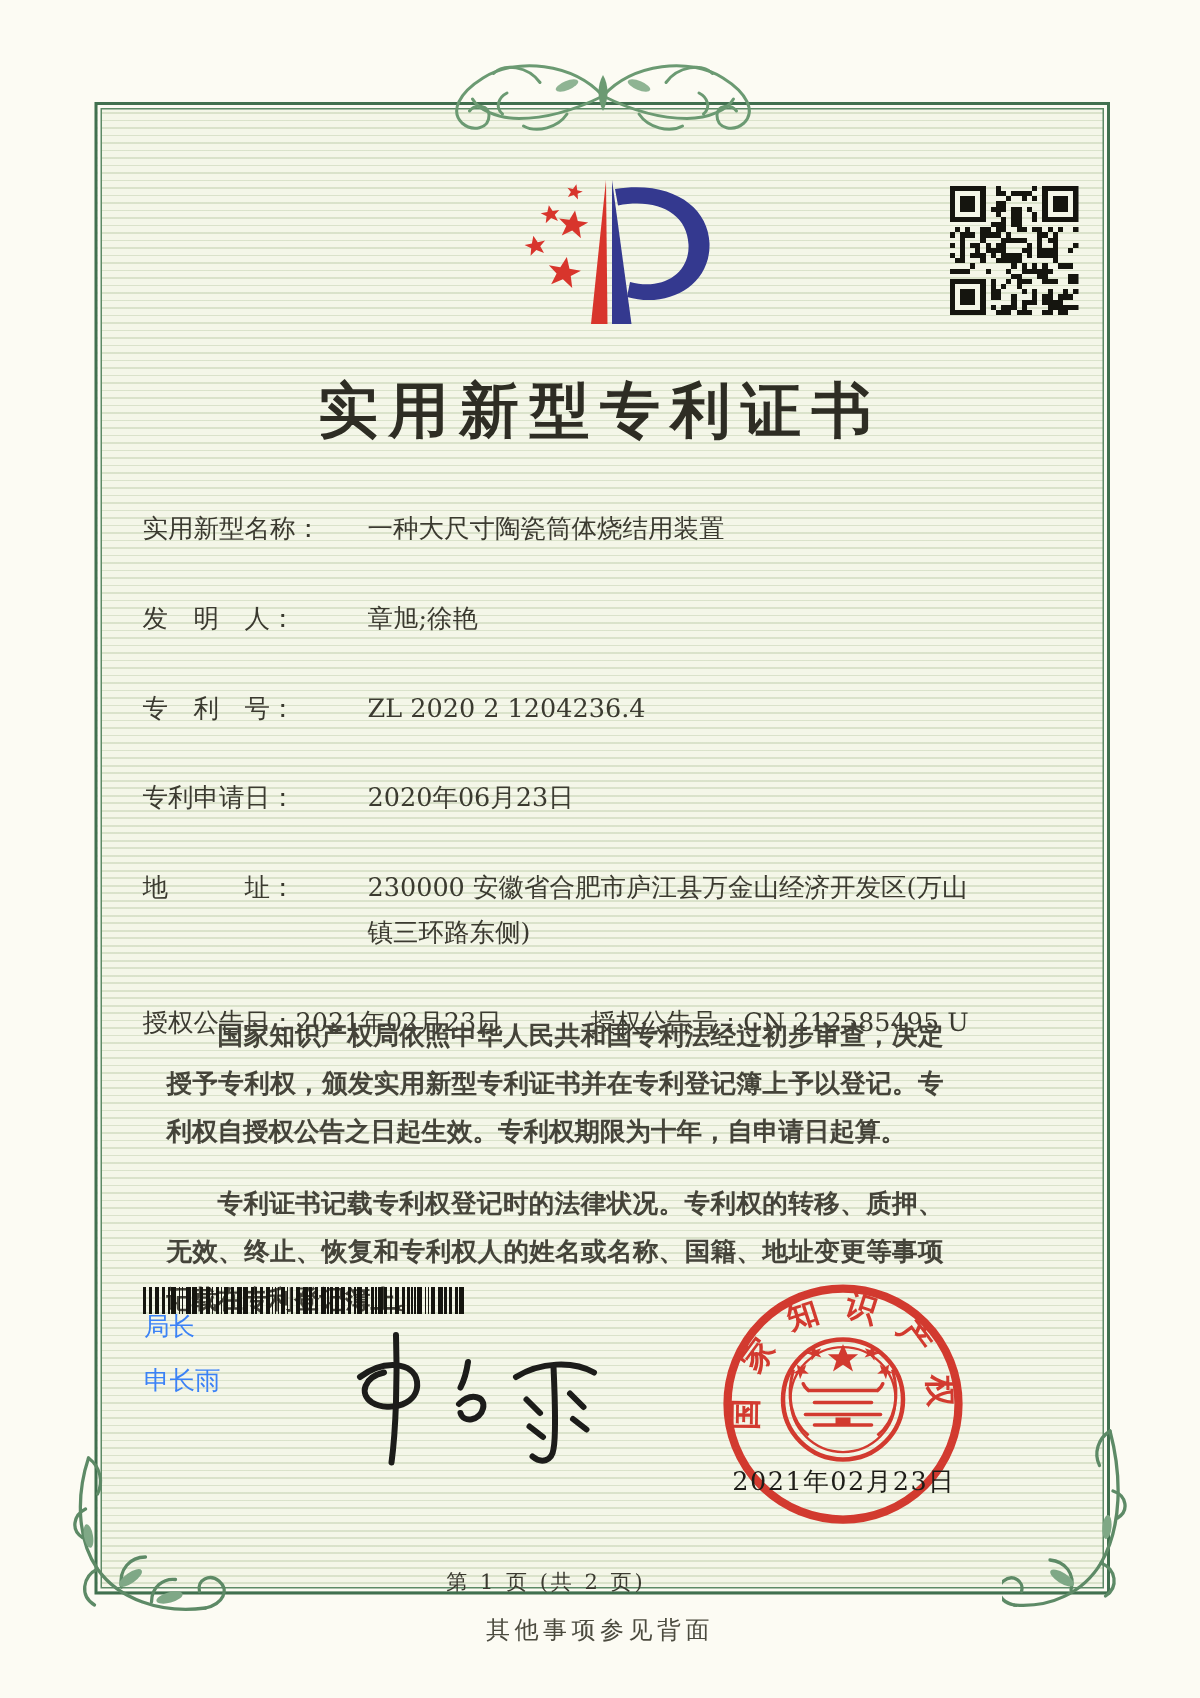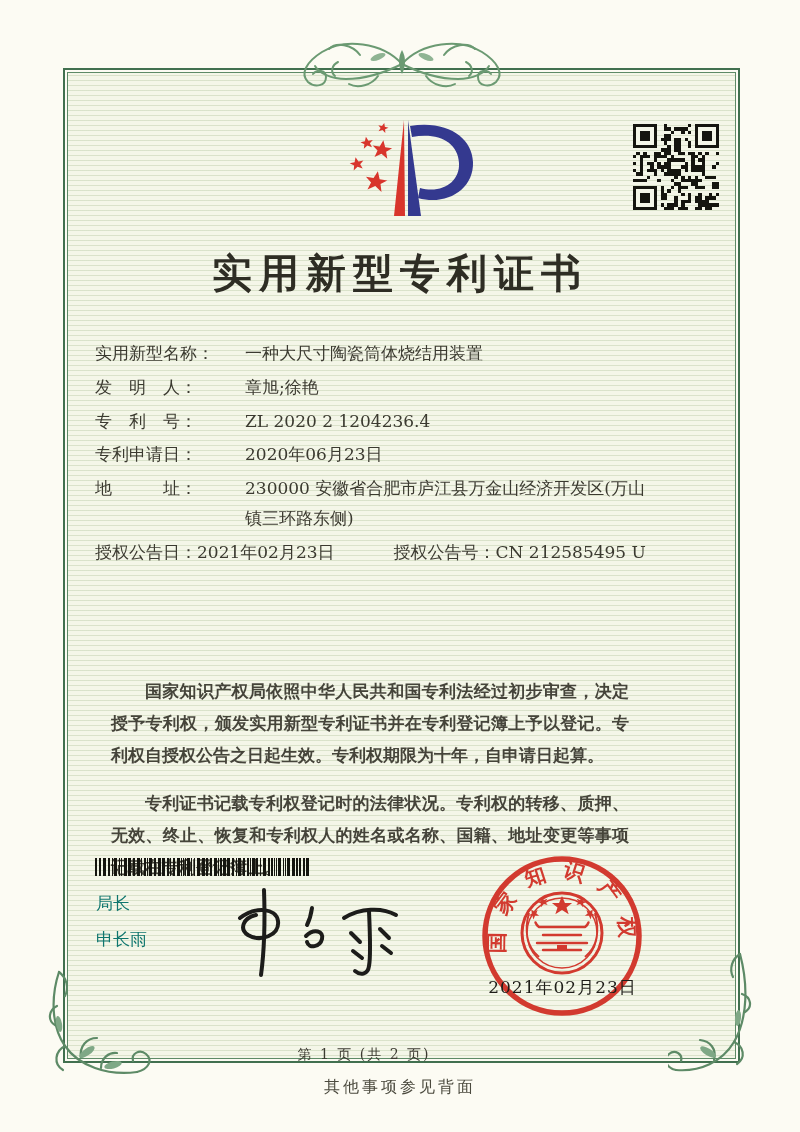--- a/index.html
+++ b/index.html
@@ -17,34 +17,34 @@
       #f4f6e8;
   }
   .cert-no{position:absolute;left:96px;top:130px;font-size:17px;letter-spacing:2px;}
   .logo{position:absolute;left:330px;top:112px;width:165px;height:115px;}
   .qr{position:absolute;left:633px;top:124px;width:86px;height:86px;}
   .title{
     position:absolute;left:0;top:246px;width:800px;text-align:center;
     font-size:40px;font-weight:bold;letter-spacing:7px;color:#2e2d24;
   }
   .fields{position:absolute;left:95px;top:339px;width:560px;font-size:17px;}
-  .frow{display:flex;margin-bottom:4px;line-height:1.75;}
+  .frow{display:flex;margin-bottom:30px;line-height:1.75;}
   .flabel{flex:none;width:150px;white-space:pre;}
   .fvalue{flex:none;max-width:410px;}
   .addr .fvalue{width:408px;}
   .grant-row{display:flex;gap:3px;}
   .grant-pair{display:flex;white-space:pre;}
   .grant-pair.second{margin-left:56px;}
   .paras{
     position:absolute;left:95px;top:660px;width:550px;
     font-size:17px;line-height:1.88;text-align:justify;color:#45443a;
   }
   .paras p{margin:16px;text-indent:2em;font-weight:bold;}
   .barcode{position:absolute;left:95px;top:858px;width:216px;height:18px;}
-  .director{position:absolute;left:96px;top:892px;font-family:Liberation Sans, sans-serif;font-size:17px;color:#0f766e;}
+  .director{position:absolute;left:96px;top:873px;font-family:Liberation Sans, sans-serif;font-size:17px;color:#3b82f6;}
   .director div{margin-bottom:13px;}
   .signature{position:absolute;left:212px;top:878px;width:205px;height:110px;}
   .seal{position:absolute;left:477px;top:851px;width:170px;height:170px;}
   .seal-date{
     position:absolute;left:480px;top:976px;width:165px;text-align:center;
     font-size:17px;color:#1e1d18;letter-spacing:1px;
   }
   .page-no{position:absolute;left:0;top:1046px;width:728px;text-align:center;font-size:14px;letter-spacing:2px;}
   .back-note{position:absolute;left:0;top:1077px;width:800px;text-align:center;font-size:16px;letter-spacing:3px;color:#4b4a3e;}
   .orn{position:absolute;}

